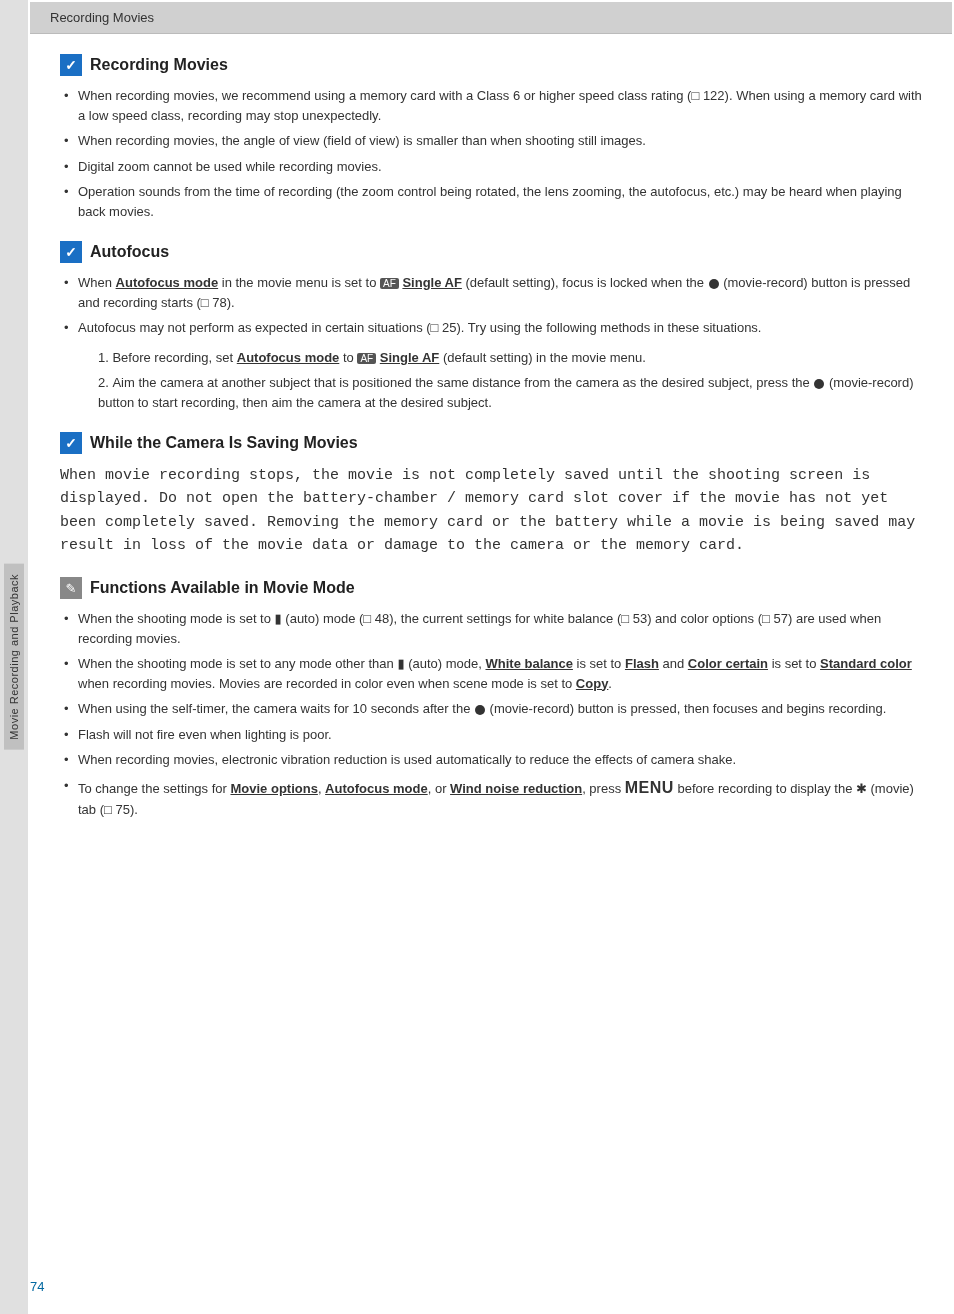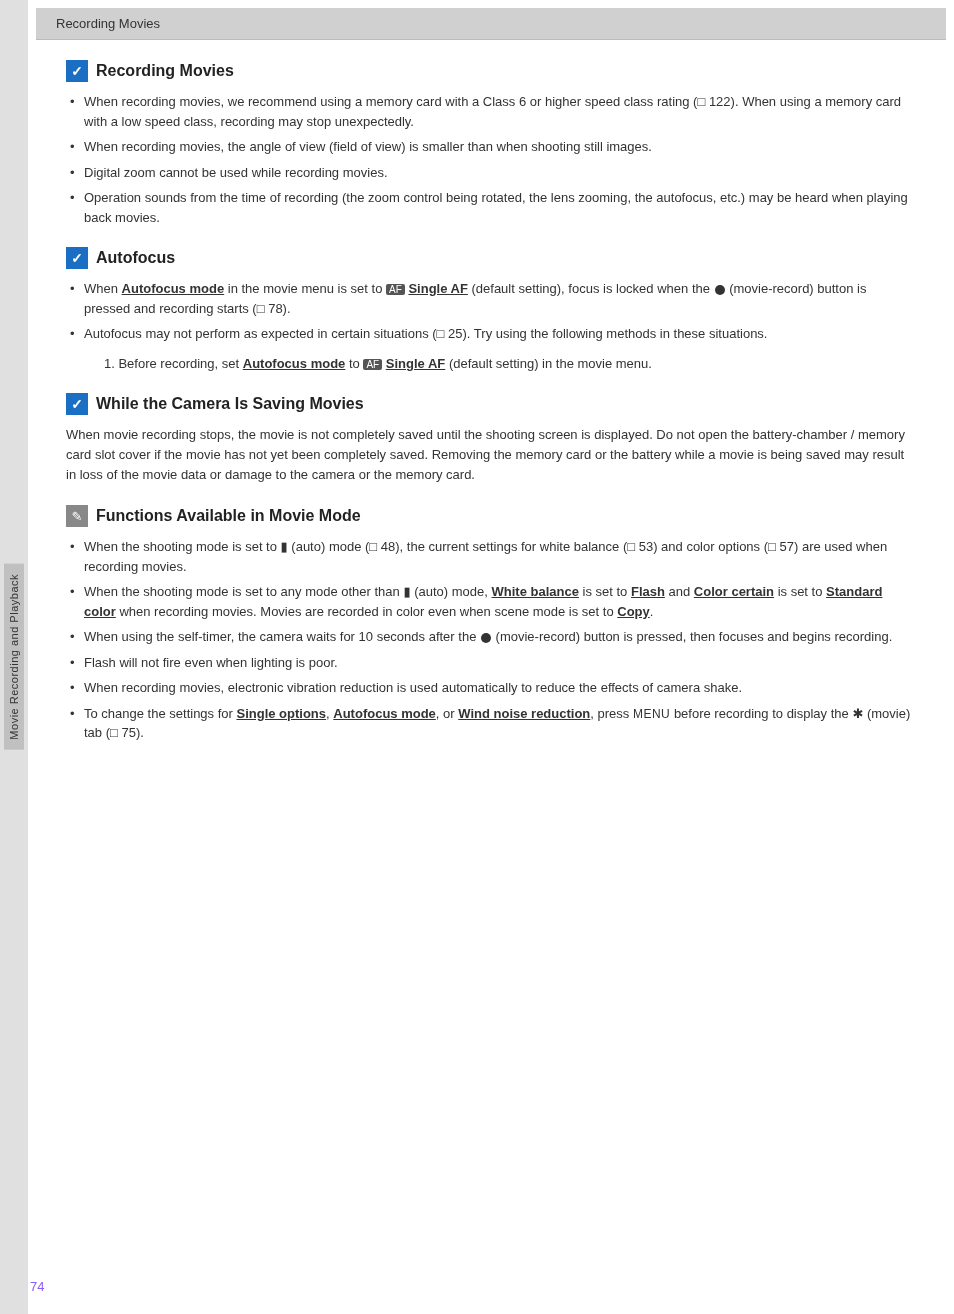--- a/index.html
+++ b/index.html
@@ -36,21 +36,21 @@
       writing-mode: vertical-rl;
       transform: rotate(180deg);
       font-size: 11px;
       color: #333;
       letter-spacing: 0.5px;
       white-space: nowrap;
     }
     
     .main-content {
       flex: 1;
-      padding: 8px;
+      padding: 2px;
       display: flex;
       flex-direction: column;
     }
     
     .header-bar {
       background: #d0d0d0;
       padding: 8px 20px;
       font-size: 13px;
       font-weight: normal;
       color: #333;
@@ -137,47 +137,48 @@
       padding-left: 18px;
       position: relative;
       margin-bottom: 6px;
       line-height: 1.5;
       color: #333;
       font-size: 13px;
     }
     .bold { font-weight: bold; text-decoration: underline; }
     
     .para-text {
-      font-size: 13px;
+      font-size: 15px;
       line-height: 1.55;
       color: #333;
       margin-bottom: 10px;
+      font-family: Liberation Mono, monospace;
     }
     
     .page-number {
       position: absolute;
       bottom: 20px;
       left: 30px;
       font-size: 13px;
-      color: #8b5cf6;
+      color: #0369a1;
     }
     
     .circle-btn {
       display: inline-block;
       width: 10px;
       height: 10px;
       background: #333;
       border-radius: 50%;
       vertical-align: middle;
       margin: 0 1px;
     }
     
     .menu-icon {
-      font-weight: normal;
-      font-size: 12px;
+      font-weight: bold;
+      font-size: 16px;
       letter-spacing: 0.5px;
       text-align: right;
     }
   </style>
 </head>
 <body>
 
 <div class="page">
 
   <div class="sidebar">
@@ -227,20 +228,25 @@
         <li>
           Autofocus may not perform as expected in certain situations (□ 25). Try using the following
           methods in these situations.
         </li>
       </ul>
       <ol class="numbered-list">
         <li>
           1.&nbsp;Before recording, set <span class="bold">Autofocus mode</span> to
           <span style="background:#555;color:white;font-size:10px;padding:0 3px;border-radius:2px;vertical-align:middle;">AF</span>
           <span class="bold">Single AF</span> (default setting) in the movie menu.
+        </li>
+        <li>
+          2.&nbsp;Aim the camera at another subject that is positioned the same distance from the camera as the
+          desired subject, press the <span class="circle-btn"></span> (movie-record) button to start recording, then aim the camera at
+          the desired subject.
         </li>
       </ol>
 
       <div class="section-heading">
         <div class="check-icon"></div>
         <span class="section-title">While the Camera Is Saving Movies</span>
       </div>
       <p class="para-text">
         When movie recording stops, the movie is not completely saved until the shooting screen is
         displayed. Do not open the battery-chamber / memory card slot cover if the movie has not yet been
@@ -267,21 +273,21 @@
           pressed, then focuses and begins recording.
         </li>
         <li>
           Flash will not fire even when lighting is poor.
         </li>
         <li>
           When recording movies, electronic vibration reduction is used automatically to reduce the effects
           of camera shake.
         </li>
         <li>
-          To change the settings for <span class="bold">Single options</span>, <span class="bold">Autofocus mode</span>, or <span class="bold">Wind noise reduction</span>, press
+          To change the settings for <span class="bold">Movie options</span>, <span class="bold">Autofocus mode</span>, or <span class="bold">Wind noise reduction</span>, press
           <span class="menu-icon">MENU</span> before recording to display the ✱ (movie) tab (□ 75).
         </li>
       </ul>
 
     </div>
 
     <div class="page-number">74</div>
   </div>
 </div>
 

